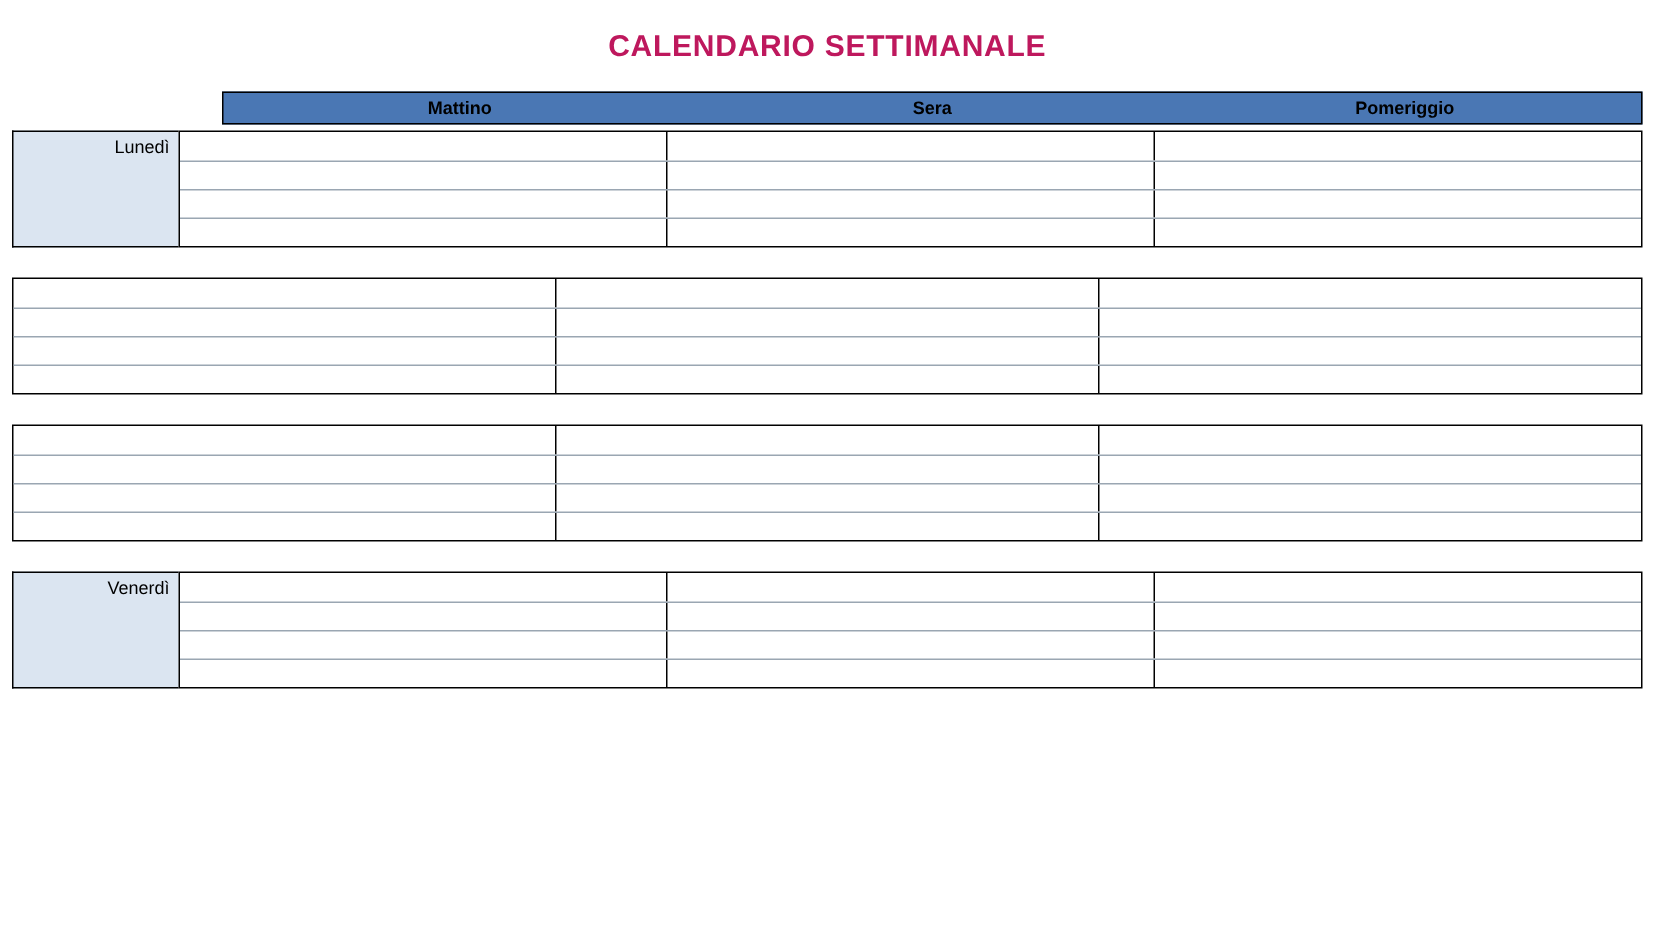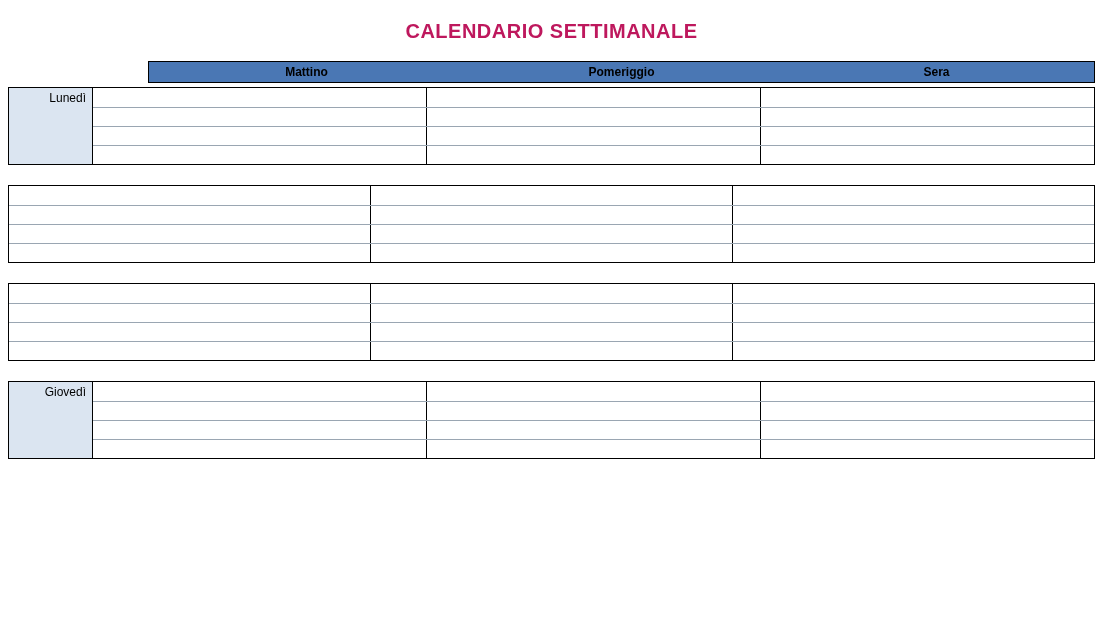--- a/index.html
+++ b/index.html
@@ -44,21 +44,21 @@
     font-size: 12px;
   }
   .header-cell + .header-cell {
     
   }
   .day-block {
     display: flex;
     margin-bottom: 20px;
   }
   .day-label {
-    width: 84px;
+    width: 111px;
     flex-shrink: 0;
     background: #dbe5f1;
     border-top: 1px solid #000;
     border-left: 1px solid #000;
     border-bottom: 1px solid #000;
     text-align: right;
     padding: 3px 6px 0 0;
     font-size: 12px;
   }
   .day-grid {
@@ -85,22 +85,22 @@
 </style>
 </head>
 <body>
 
 <div class="title">CALENDARIO SETTIMANALE</div>
 
 <div class="header-row">
   <div class="header-spacer"></div>
   <div class="header-cells">
     <div class="header-cell">Mattino</div>
+    <div class="header-cell">Sera</div>
     <div class="header-cell">Pomeriggio</div>
-    <div class="header-cell">Sera</div>
   </div>
 </div>
 
 <div id="days-container">
     <div class="day-block">
       <div class="day-label">Lunedì</div>
       <div class="day-grid">
         <div class="day-row">
           <div class="day-cell"></div>
           <div class="day-cell"></div>
@@ -165,21 +165,21 @@
           <div class="day-cell"></div>
         </div>
         <div class="day-row">
           <div class="day-cell"></div>
           <div class="day-cell"></div>
           <div class="day-cell"></div>
         </div>
       </div>
     </div>
     <div class="day-block">
-      <div class="day-label">Giovedì</div>
+      <div class="day-label">Venerdì</div>
       <div class="day-grid">
         <div class="day-row">
           <div class="day-cell"></div>
           <div class="day-cell"></div>
           <div class="day-cell"></div>
         </div>
         <div class="day-row">
           <div class="day-cell"></div>
           <div class="day-cell"></div>
           <div class="day-cell"></div>

